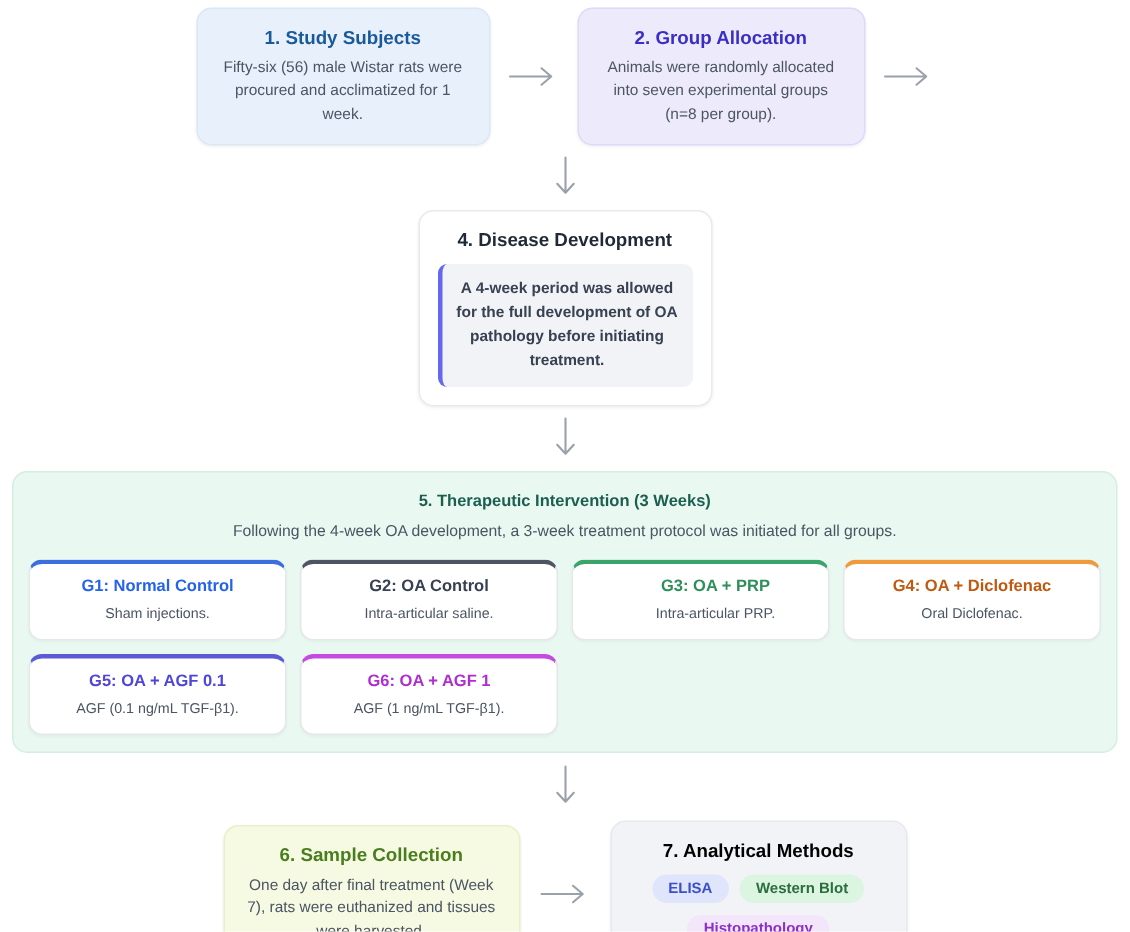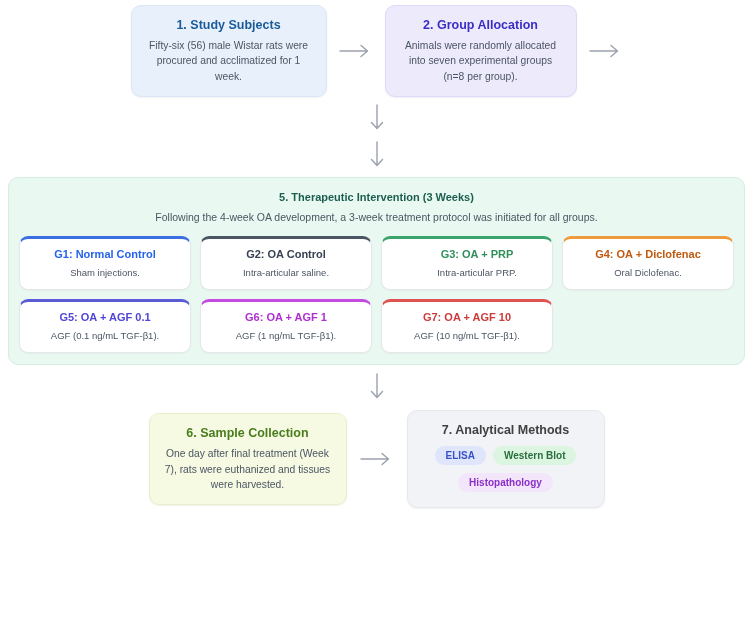--- a/index.html
+++ b/index.html
@@ -79,21 +79,21 @@
   .g4 { border-top-color: #f09a3e; } .g4 .gtitle { color: #c05a10; }
   .g5 { border-top-color: #5b5bd6; } .g5 .gtitle { color: #4f46d8; }
   .g6 { border-top-color: #c44be0; } .g6 .gtitle { color: #ae2ecf; }
   .g7 { border-top-color: #e05252; } .g7 .gtitle { color: #cc3a3a; }
 
   
   .row-bottom { display: flex; justify-content: center; align-items: center; gap: 13px; }
   .box-step6 { width: 198px; background: #f6fae2; border: 1px solid #e8efc9; }
   .box-step6 .box-title { color: #4a7d1d; }
   .box-step7 { width: 198px; background: #f2f3f6; border: 1px solid #e7e9ee; padding-bottom: 15px; }
-  .box-step7 .box-title { color: #404040; }
+  .box-step7 .box-title { color: #000000; }
   .badges { display: flex; flex-wrap: wrap; justify-content: center; gap: 7px; margin-top: 9px; row-gap: 8px; }
   .badge { font-size: 10px; font-weight: 700; padding: 4px 11px; border-radius: 11px; }
   .badge-elisa   { background: #dfe5fa; color: #3a50c8; }
   .badge-western { background: #dcf5e1; color: #2b6e3e; }
   .badge-histo   { background: #f4e6fa; color: #8a2fc8; }
 </style>
 </head>
 <body>
 
 <div class="flow">
@@ -122,20 +122,24 @@
     </span>
 
   </div>
 
   <div class="v-arrow m1">
     <svg class="arrow" width="16" height="30" viewBox="0 0 16 30">
       <path d="M8 1 V24 M2.5 18.5 L8 24.5 L13.5 18.5" fill="none" stroke="#9aa1ad" stroke-width="1.4" stroke-linecap="round" stroke-linejoin="round"></path>
     </svg>
   </div>
 
+  <div class="box box-step4">
+    <div class="box-title">4. Disease Development</div>
+    <div class="callout">A 4-week period was allowed for the full development of OA pathology before initiating treatment.</div>
+  </div>
 
   <div class="v-arrow m2">
     <svg class="arrow" width="16" height="30" viewBox="0 0 16 30">
       <path d="M8 1 V24 M2.5 18.5 L8 24.5 L13.5 18.5" fill="none" stroke="#9aa1ad" stroke-width="1.4" stroke-linecap="round" stroke-linejoin="round"></path>
     </svg>
   </div>
 
   <div class="section5">
     <div class="section5-title">5. Therapeutic Intervention (3 Weeks)</div>
     <div class="section5-sub">Following the 4-week OA development, a 3-week treatment protocol was initiated for all groups.</div>
@@ -157,24 +161,20 @@
         <div class="gbody">Oral Diclofenac.</div>
       </div>
       <div class="gcard g5">
         <div class="gtitle">G5: OA + AGF 0.1</div>
         <div class="gbody">AGF (0.1 ng/mL TGF-β1).</div>
       </div>
       <div class="gcard g6">
         <div class="gtitle">G6: OA + AGF 1</div>
         <div class="gbody">AGF (1 ng/mL TGF-β1).</div>
       </div>
-      <div class="gcard g7">
-        <div class="gtitle">G7: OA + AGF 10</div>
-        <div class="gbody">AGF (10 ng/mL TGF-β1).</div>
-      </div>
     </div>
   </div>
 
   <div class="v-arrow m3">
     <svg class="arrow" width="16" height="30" viewBox="0 0 16 30">
       <path d="M8 1 V24 M2.5 18.5 L8 24.5 L13.5 18.5" fill="none" stroke="#9aa1ad" stroke-width="1.4" stroke-linecap="round" stroke-linejoin="round"></path>
     </svg>
   </div>
 
   <div class="row-bottom">

